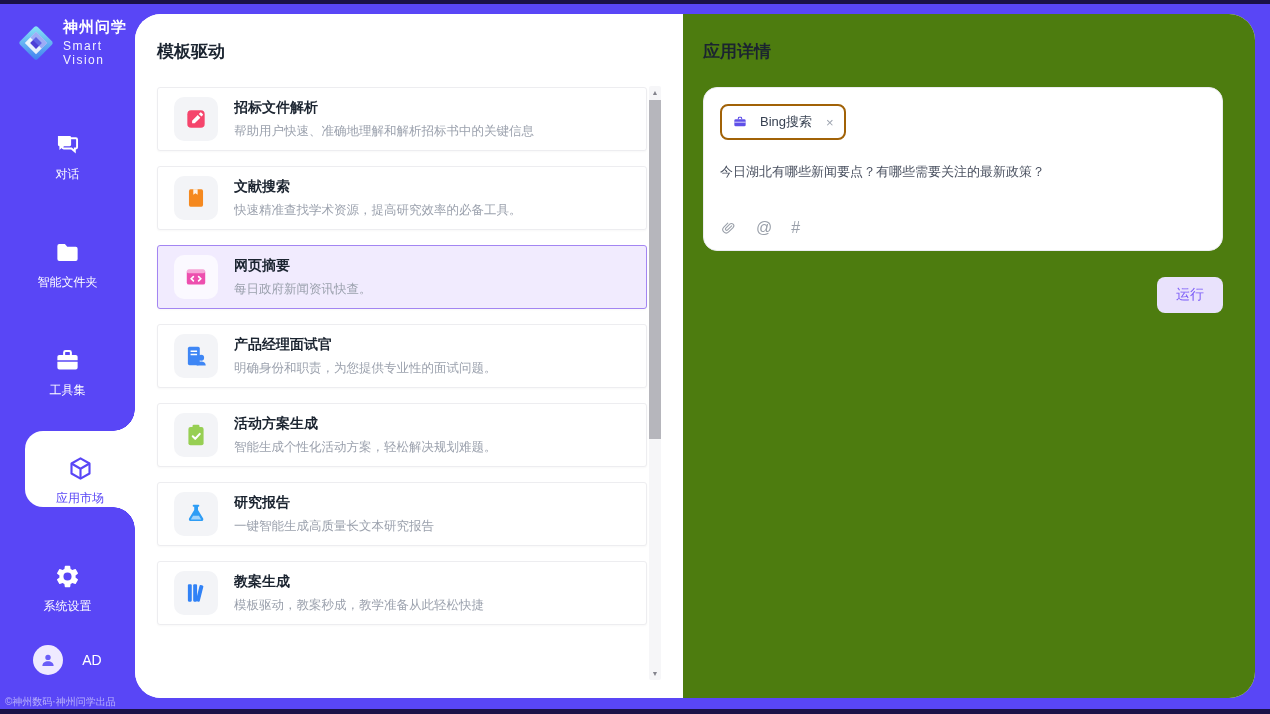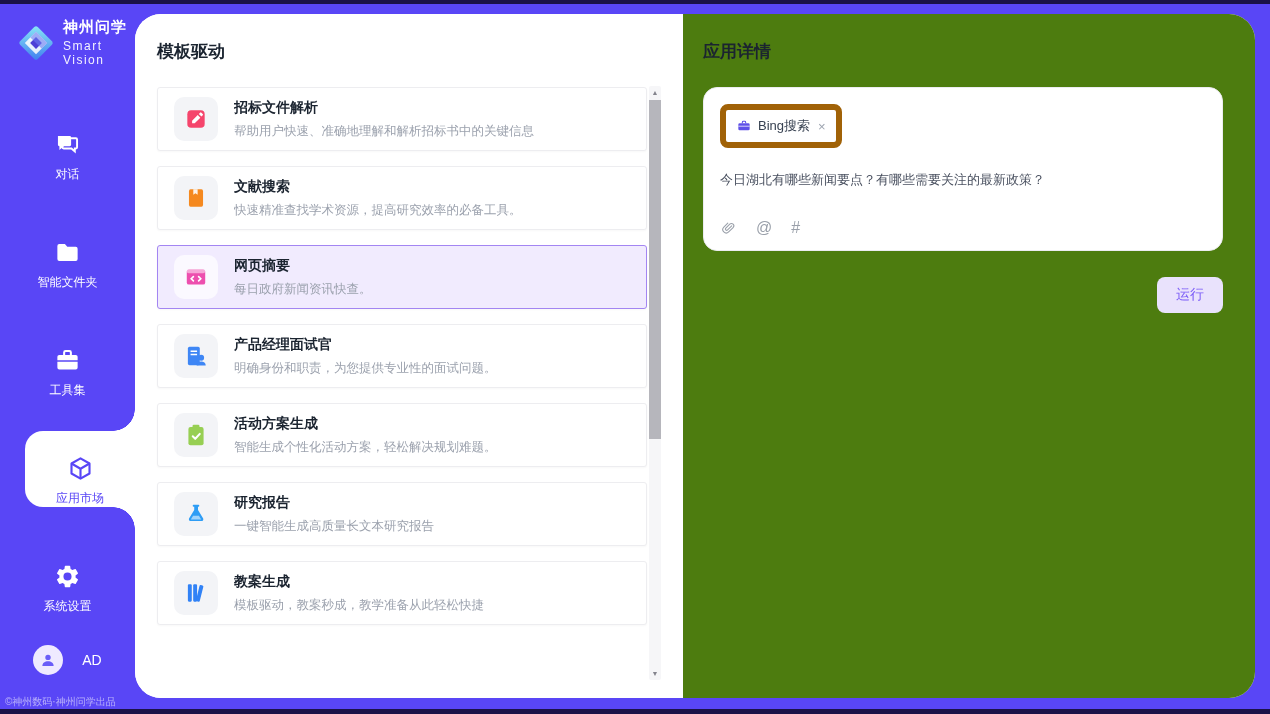--- a/index.html
+++ b/index.html
@@ -49,21 +49,21 @@
   
   .scrollbar { position:absolute; top:72px; bottom:18px; right:22px; width:12px; background:#f6f6f8; border-radius:2px; }
   .scroll-arrow { position:absolute; left:0; width:12px; height:13px; font-size:7px; color:#84848d; display:flex; align-items:center; justify-content:center; cursor:pointer; }
   .scroll-arrow.up { top:0; }
   .scroll-arrow.down { bottom:0; }
   .scroll-thumb { position:absolute; top:14px; left:0; width:12px; height:57%; background:#b6b6bc; cursor:grab; }
 
   
   .detail-col { flex:1; background:#4d7c0f; padding:26px 32px 0 20px; position:relative; }
   .detail-card { margin-top:24px; background:#fff; border:1px solid #ececf0; border-radius:14px; height:164px; position:relative; padding:16px; }
-  .chip { display:inline-flex; align-items:center; gap:6px; border:6px solid #a16207; border-radius:8px; padding:7px 10px; background:#fff; font-size:13px; color:#374151; cursor:default; }
+  .chip { display:inline-flex; align-items:center; gap:12px; border:2px solid #a16207; border-radius:8px; padding:7px 10px; background:#fff; font-size:13px; color:#374151; cursor:default; }
   .chip svg { width:16px; height:16px; color:#5f50e8; }
   .chip-close { color:#9ca3af; font-size:13px; margin-left:2px; cursor:pointer; }
   .query { margin-top:22px; font-size:13px; color:#4a5160; line-height:1.5; cursor:text; }
   .input-toolbar { position:absolute; left:16px; bottom:13px; display:flex; align-items:center; gap:19px; color:#9aa0aa; }
   .input-toolbar .tool { font-size:16px; cursor:pointer; display:flex; align-items:center; }
   .input-toolbar svg { width:17px; height:17px; }
   .run-row { margin-top:26px; display:flex; justify-content:flex-end; }
   .run-btn { background:#e9e2fc; color:#7b5cf7; border:none; border-radius:8px; padding:9px 19px; font-size:14px; font-family:inherit; cursor:pointer; }
 </style>
 </head>

